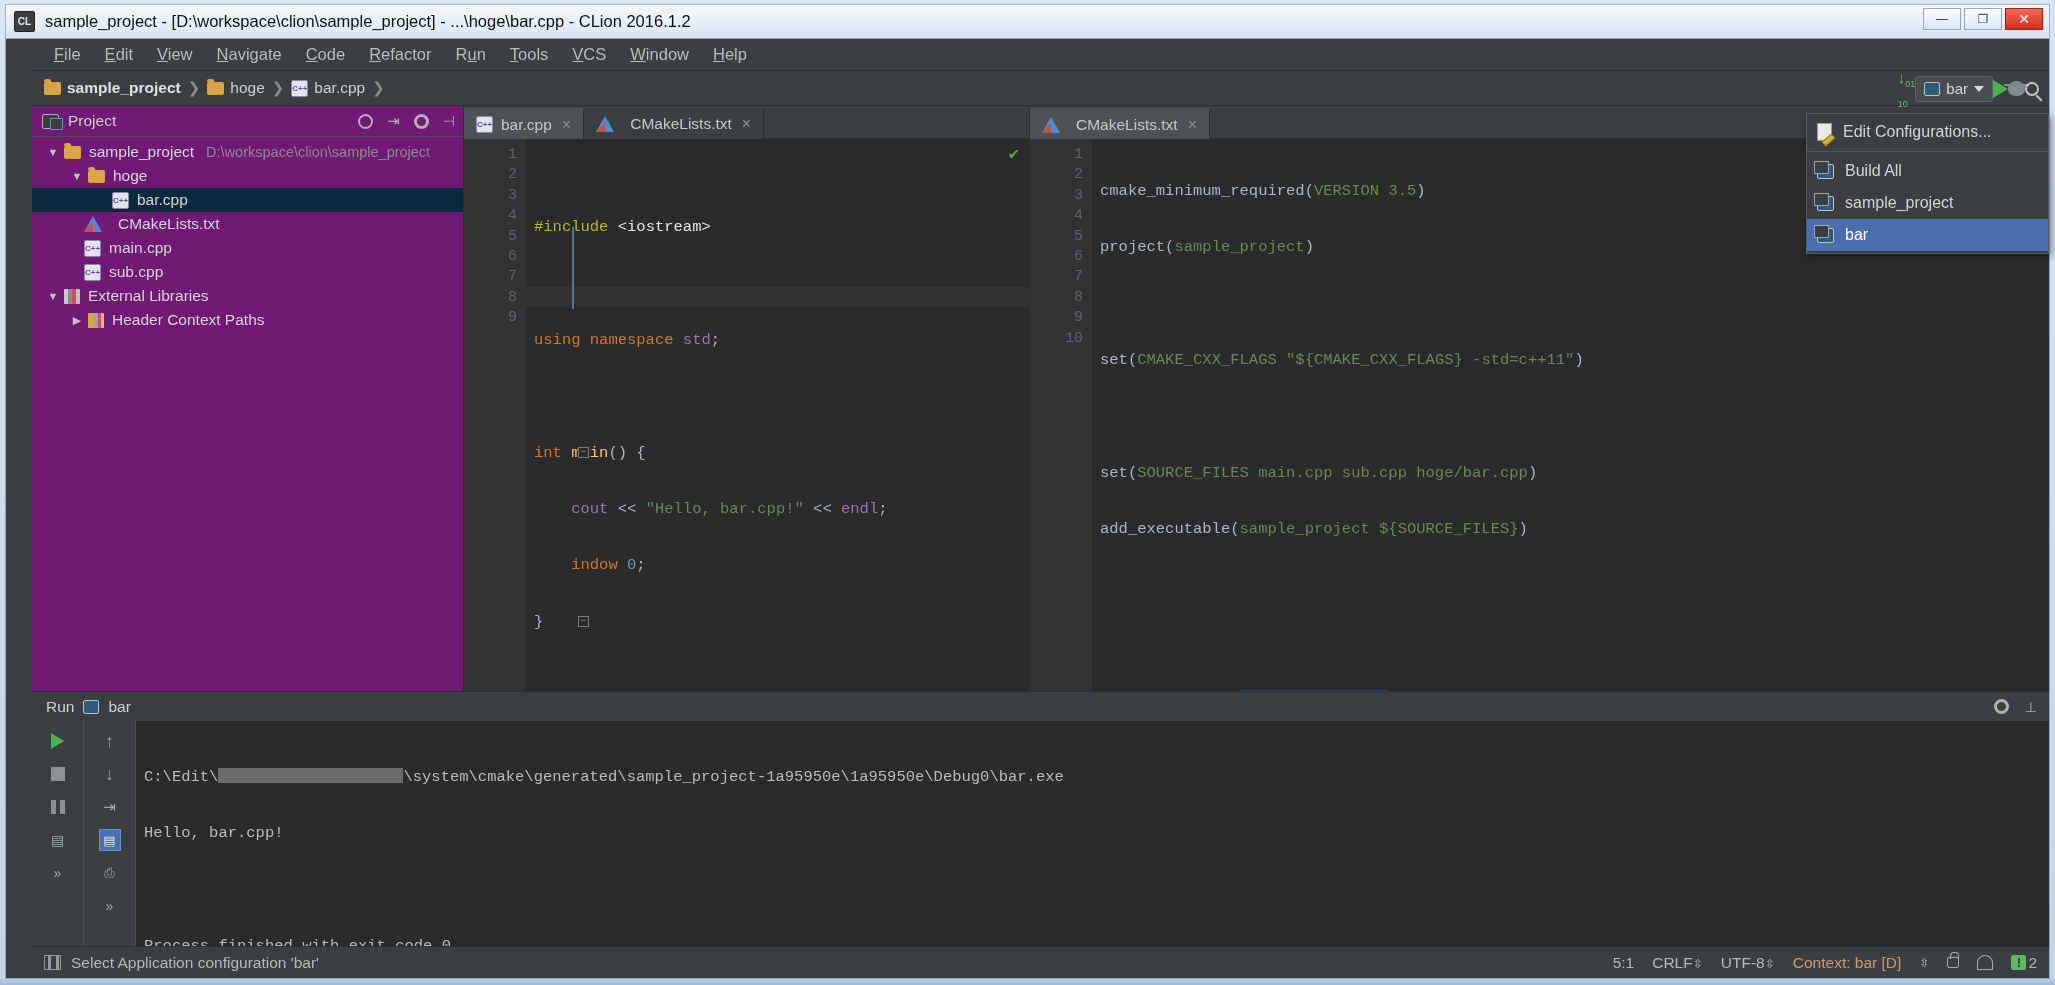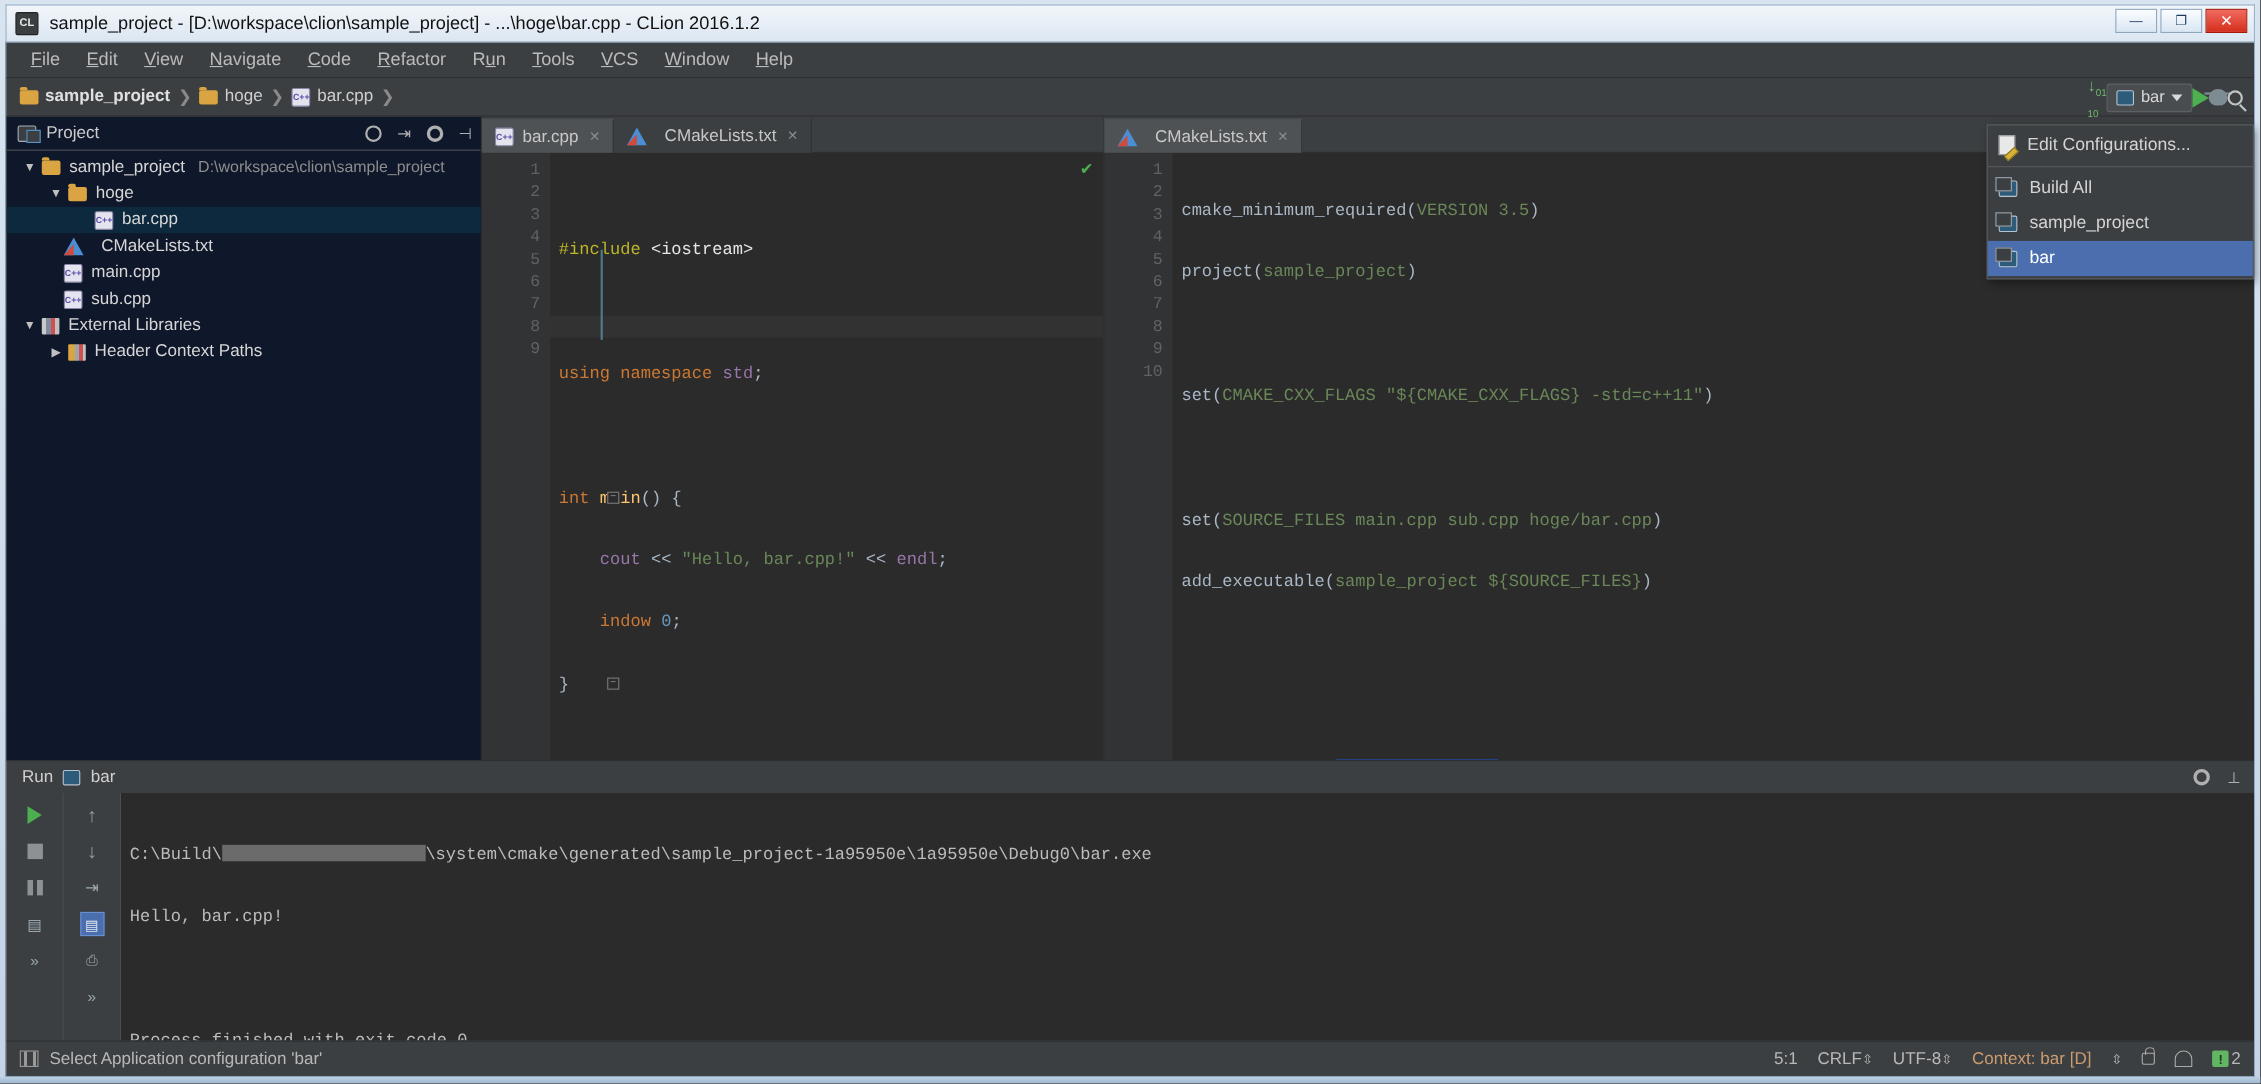--- a/index.html
+++ b/index.html
@@ -43,21 +43,21 @@
     font-size: 12px; color: #1b3b5c;
   }
   .wbtn.close { background: linear-gradient(#f06a5e, #d42f1d); border-color: #a51b0c; color:#fff; font-size:14px;}
 
   
   .window {
     position: relative;
     height: 941px;
     border: 1px solid #8fa8c0;
     background: #3c3f41;
-    display: flex; flex-direction: column;
+    display: flex; flex-direction: column; padding-left: 26px;
   }
 
   
   .menubar {
     height: 32px; background: #3c3f41;
     display: flex; align-items: center;
     padding-left: 10px;
     border-bottom: 1px solid #2d2f31;
   }
   .menuitem {
@@ -130,21 +130,21 @@
   .ddsep { height:1px; background:#565a5c; margin: 3px 0; }
   .edit-cfg-ico { width:15px;height:18px;background:#e8e8e8;border:1px solid #9a9a9a;position:relative;}
   .edit-cfg-ico:after{content:'';position:absolute;right:-4px;bottom:-3px;width:11px;height:4px;background:#d7b23a;transform:rotate(-42deg);border:1px solid #8a7420;}
   .cfgsq { width:17px;height:15px;border:1.5px solid #b7c4cf;border-radius:2px;background:#2d5b7a;position:relative;}
   .cfgsq:before{content:'';position:absolute;left:-4px;top:-4px;width:13px;height:11px;border:1.5px solid #9aa6b0;background:#3c3f41;}
 
   
   .body { flex: 1; display: flex; min-height: 0; background: #3c3f41; }
 
   
-  .projpanel { width: 432px; display: flex; flex-direction: column; background: #0f172a; border-right: 1px solid #2d2f31;}
+  .projpanel { width: 432px; display: flex; flex-direction: column; background: #701a75; border-right: 1px solid #2d2f31;}
   .projhdr {
     height: 31px; display: flex; align-items: center; gap: 9px;
     padding: 0 10px; border-bottom: 1px solid #4d5052;
     position: relative;
   }
   .projhdr .lbl { font-size: 15.5px; color: #cccccc; }
   .proj-ico { width:17px;height:15px;border:1.5px solid #a5b0b8;border-radius:2px;position:relative;background:#3c3f41;}
   .proj-ico:after{content:'';position:absolute;right:-5px;top:3px;width:11px;height:10px;border:1.5px solid #5394c9;background:#3c3f41;}
   .hdricons { position:absolute; right:8px; display:flex; align-items:center; gap:14px; }
   .targ-ico{width:15px;height:15px;border:2px solid #b0b0b0;border-radius:50%;}
@@ -506,21 +506,21 @@
             </span>
           <span class="rt active">
               <span style="color:#dfe6ee;font-size:13px">▤</span>
             </span>
           <span class="rt">
               <span style="color:#9aa7b0;font-size:13px">⎙</span>
             </span>
           <span class="rt" style="color:#9aa7b0;font-size:14px">»</span>
         </div>
         <div class="console">
-          <div class="cl"><span>C:\Build\</span><span class="redact"></span><span>\system\cmake\generated\sample_project-1a95950e\1a95950e\Debug0\bar.exe</span></div>
+          <div class="cl"><span>C:\Edit\</span><span class="redact"></span><span>\system\cmake\generated\sample_project-1a95950e\1a95950e\Debug0\bar.exe</span></div>
           <div class="cl">Hello, bar.cpp!</div>
           <div class="cl"> </div>
           <div class="cl">Process finished with exit code 0</div>
         </div>
       </div>
     </div>
 
     <div class="statusbar">
       <span class="sb-ico"></span>
       <span>Select Application configuration 'bar'</span>

